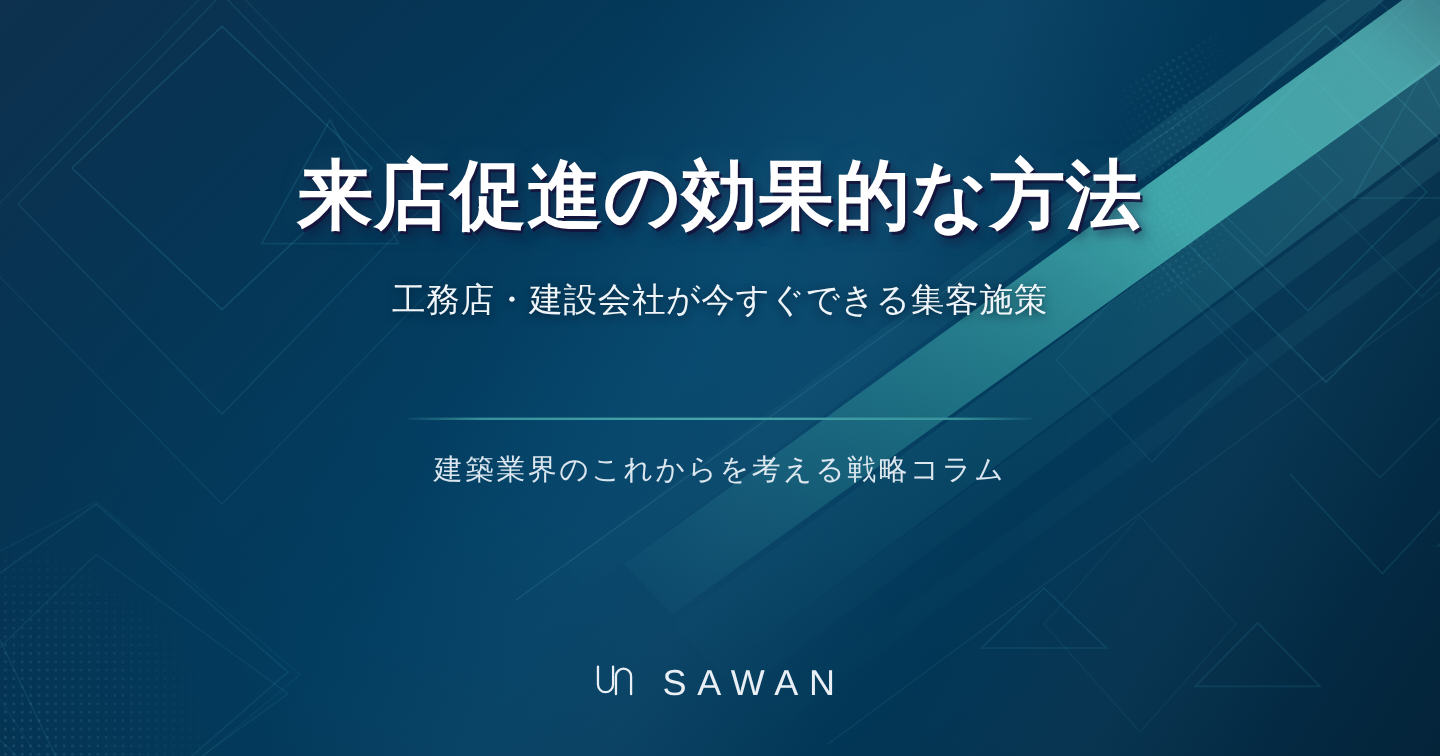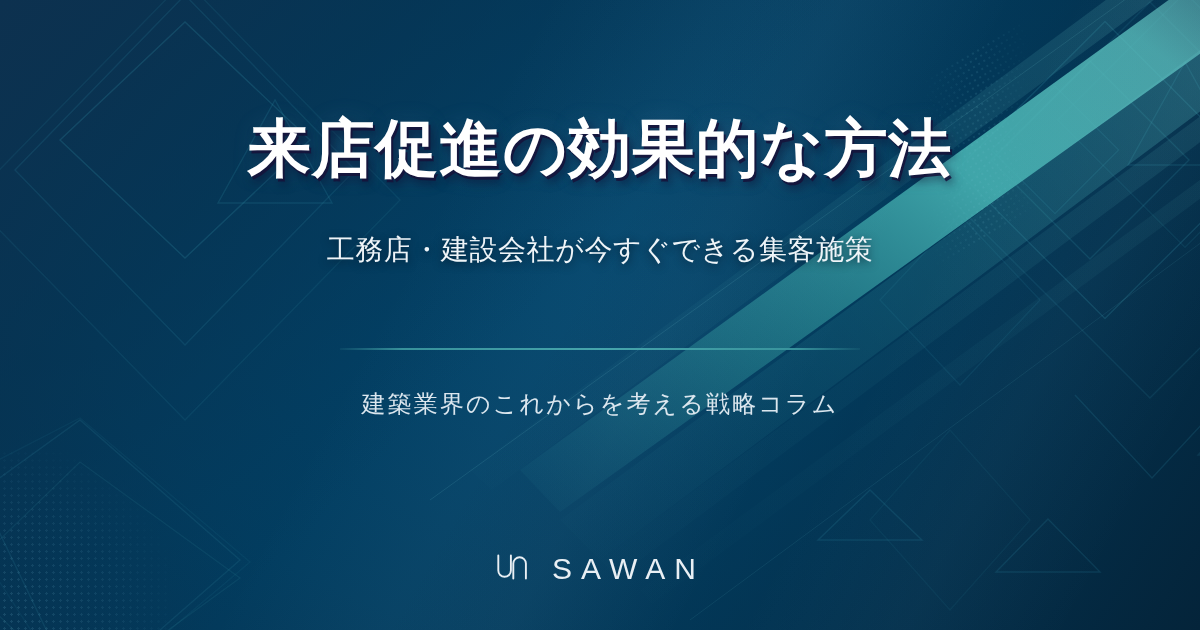--- a/index.html
+++ b/index.html
@@ -53,21 +53,21 @@
     -webkit-mask-image:linear-gradient(118deg, rgba(0,0,0,0) 28%, #000 50%, rgba(0,0,0,0) 72%);
             mask-image:linear-gradient(118deg, rgba(0,0,0,0) 28%, #000 50%, rgba(0,0,0,0) 72%);
   }
 
   
   .content{
     position:absolute;inset:0;z-index:5;
     display:flex;flex-direction:column;align-items:center;
   }
   .title{
-    margin:0;
+    margin:15px;
     position:absolute;top:112px;left:0;right:0;
     text-align:center;
     font-size:63px;line-height:1.16;font-weight:700;
     color:#ffffff;
     letter-spacing:0.012em;
     text-shadow:
        2px 3px 0 rgba(22,18,58,0.85),
        4px 6px 10px rgba(10,8,40,0.55),
        0 0 22px rgba(120,170,210,0.18);
     white-space:nowrap;
@@ -86,21 +86,21 @@
     position:absolute;top:348px;left:50%;transform:translateX(-50%);
     width:520px;height:2px;
     background:linear-gradient(90deg,
        rgba(45,128,140,0.15) 0%,
        rgba(58,150,158,0.95) 12%,
        rgba(70,165,172,1) 50%,
        rgba(58,150,158,0.95) 88%,
        rgba(45,128,140,0.15) 100%);
   }
   .caption{
-    margin:12px;
+    margin:0;
     position:absolute;top:375px;left:0;right:0;
     text-align:center;
     font-size:24px;line-height:1.4;font-weight:400;
     color:#dbe6ee;
     letter-spacing:0.09em;
     white-space:nowrap;
   }
 
   .logo{
     position:absolute;top:551px;left:50%;transform:translateX(-50%);

